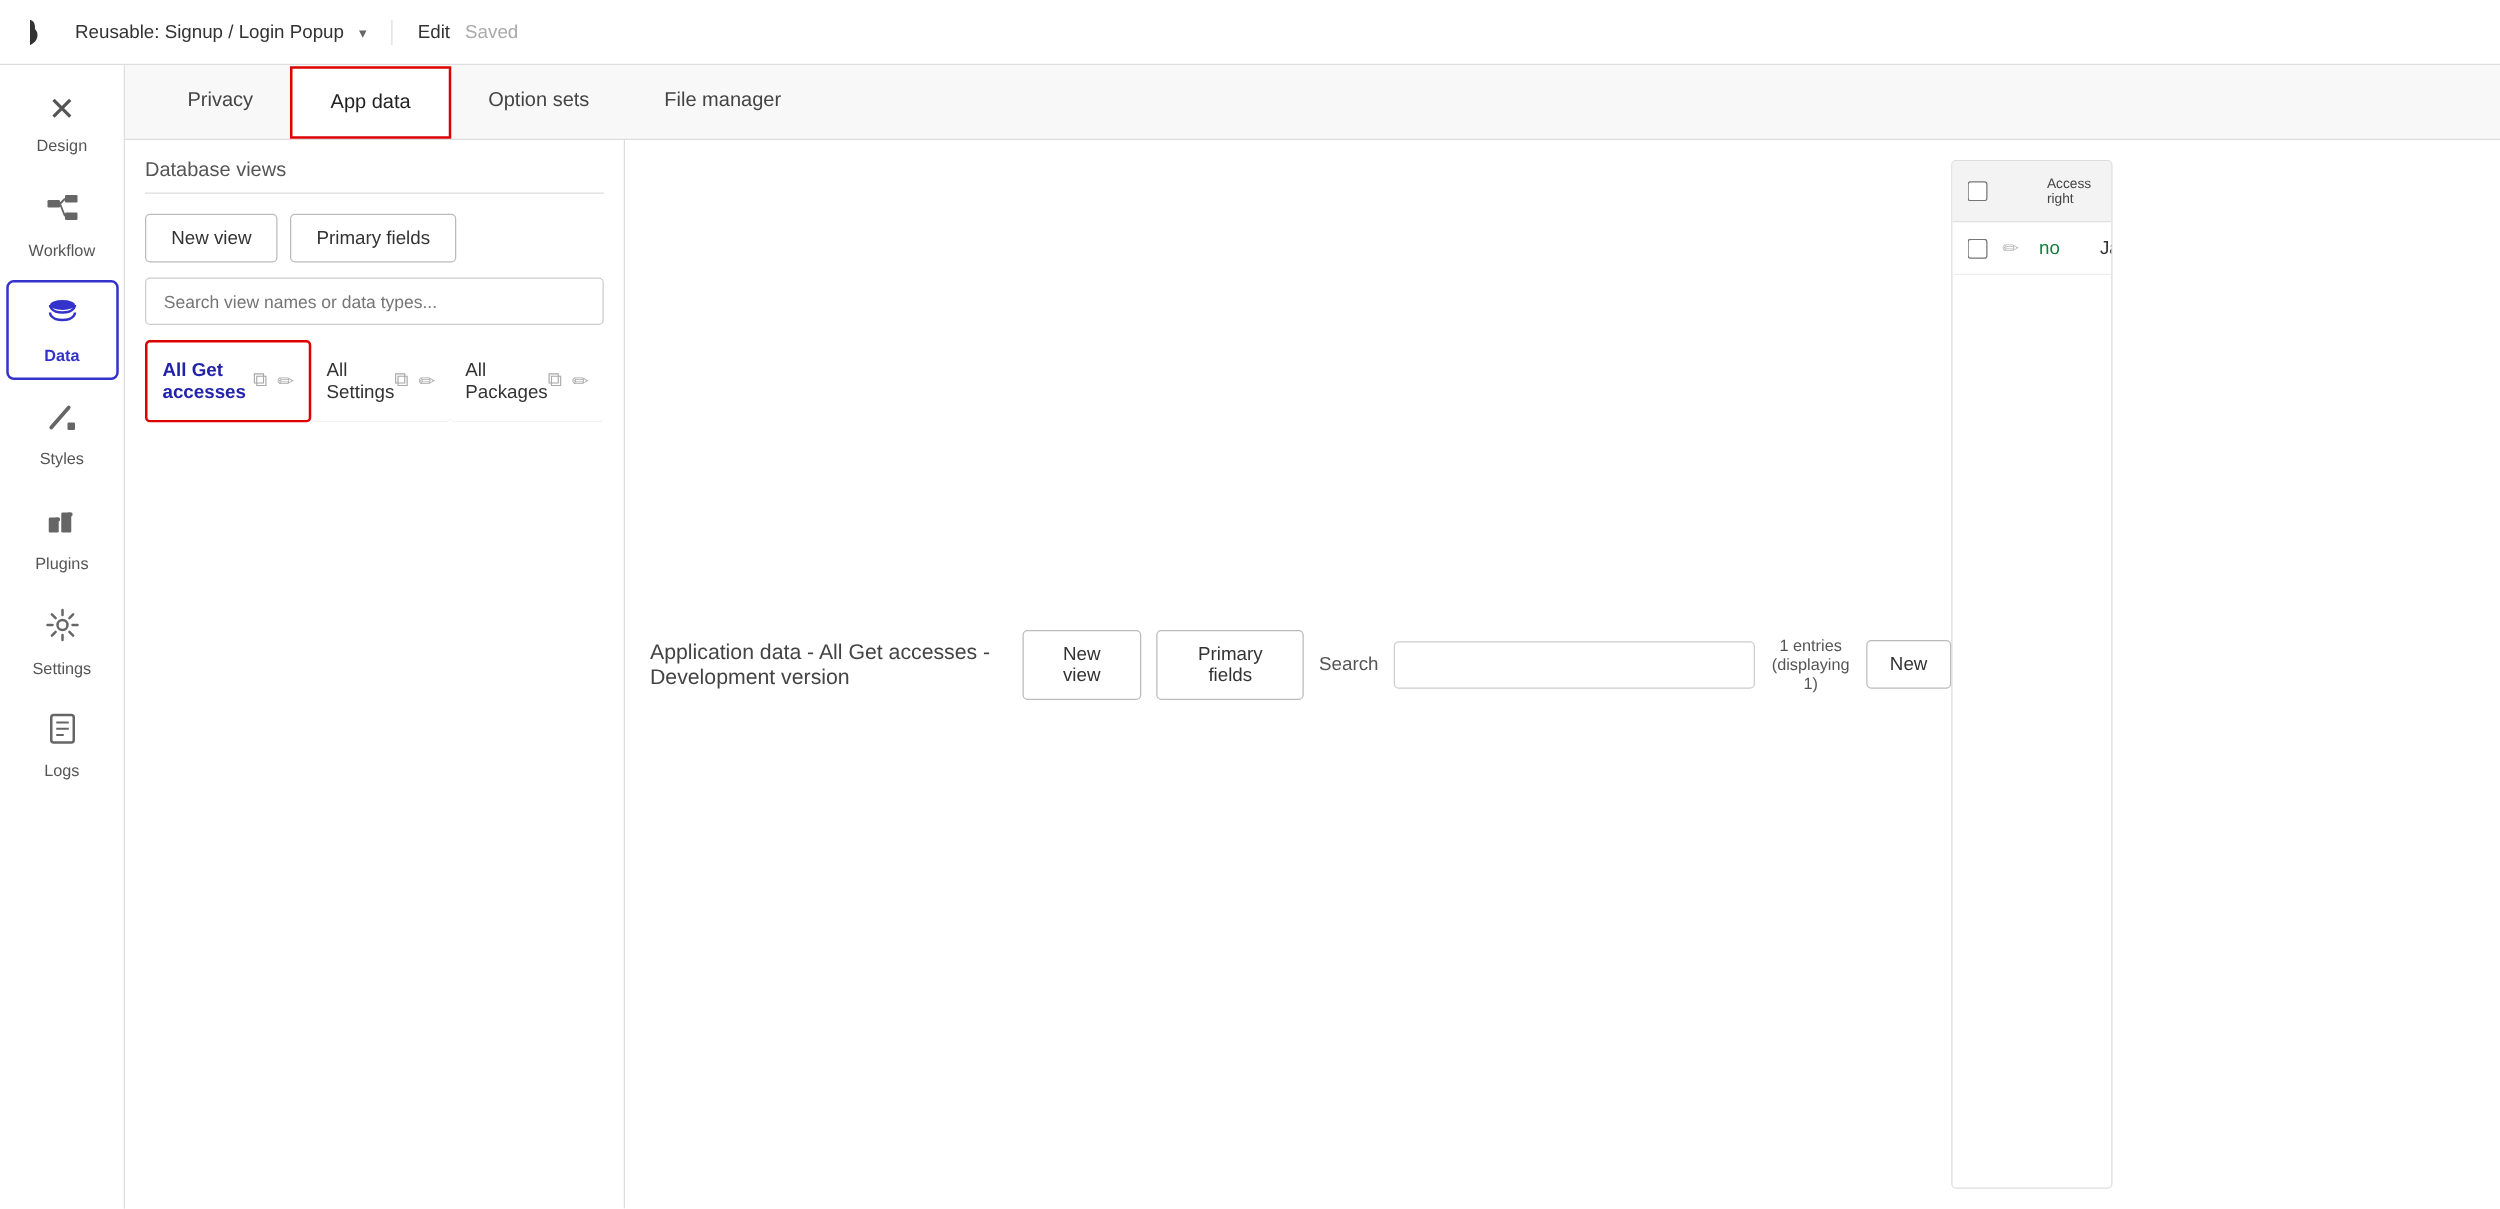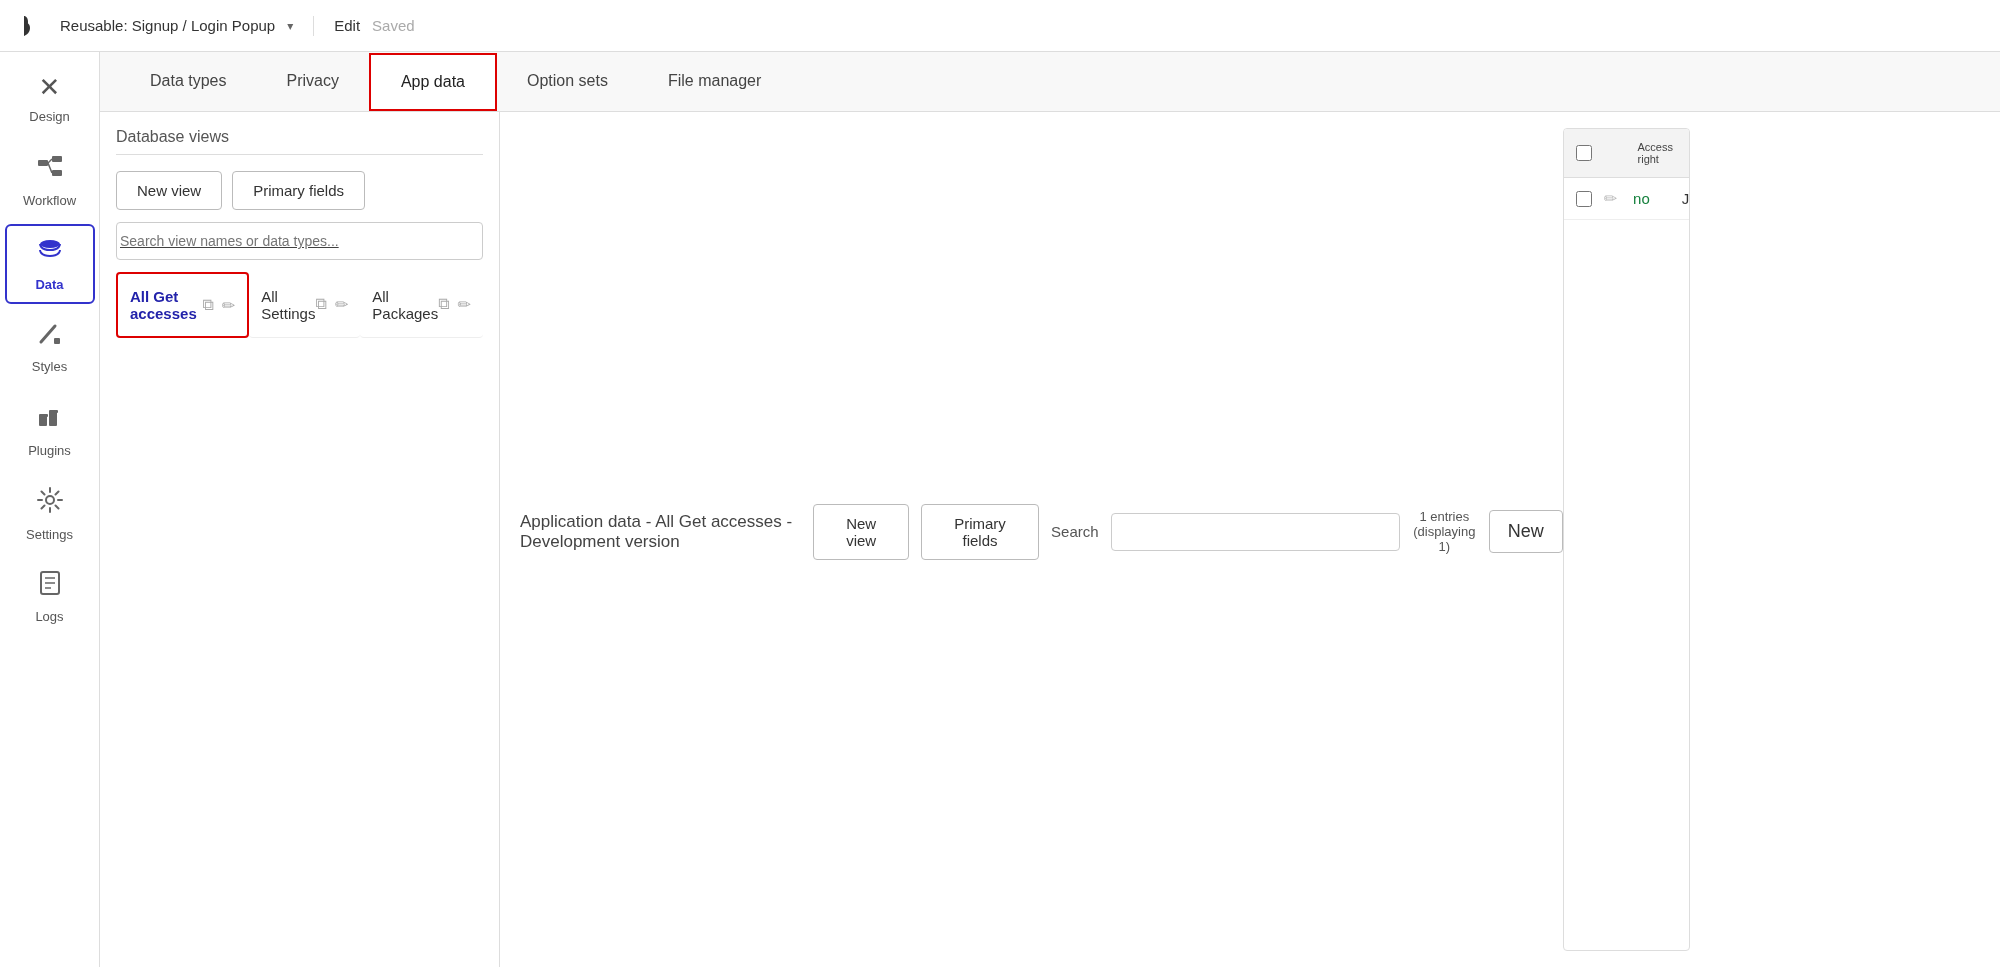--- a/index.html
+++ b/index.html
@@ -165,27 +165,26 @@
       border: 1px solid #bbb;
       background: #fff;
       border-radius: 4px;
       font-size: 15px;
       cursor: pointer;
       color: #333;
     }
 
     .search-views {
       width: 100%;
-      padding: 10px 3px;
+      padding: 10px 14px;
       border: 1px solid #ccc;
       border-radius: 4px;
       font-size: 14px;
       color: #404040;
       background: #fff;
-      text-decoration: underline;
     }
 
     .view-list {
       display: flex;
       gap: 0;
       overflow-y: auto;
     }
     .view-item {
       display: flex;
       align-items: center;
@@ -251,21 +250,21 @@
       font-size: 13px;
       color: #555;
       text-align: center;
       white-space: nowrap;
     }
     .new-btn {
       padding: 10px 18px;
       border: 1px solid #bbb;
       background: #fff;
       border-radius: 4px;
-      font-size: 18px;
+      font-size: 15px;
       cursor: pointer;
       color: #333;
     }
 
     
     .data-table {
       border: 1px solid #ddd;
       border-radius: 4px;
       overflow: hidden;
     }
@@ -424,23 +423,20 @@
           <line x1="8" y1="18" x2="14" y2="18" stroke="#666" stroke-width="1.5"></line>
         </svg>
       </span>
       <span class="label">Logs</span>
     </div>
   </div>
 
   <div class="content">
 
     <div class="tabs">
-      <div class="tab">
-        <span>Data types</span>
-      </div>
       <div class="tab">
         <span>Privacy</span>
       </div>
       <div class="tab active" style="border: 2px solid #dd0000; height: 58px; margin-bottom: -1px; background: #fff;">
         <span>App data</span>
       </div>
       <div class="tab">
         <span>Option sets</span>
       </div>
       <div class="tab">

